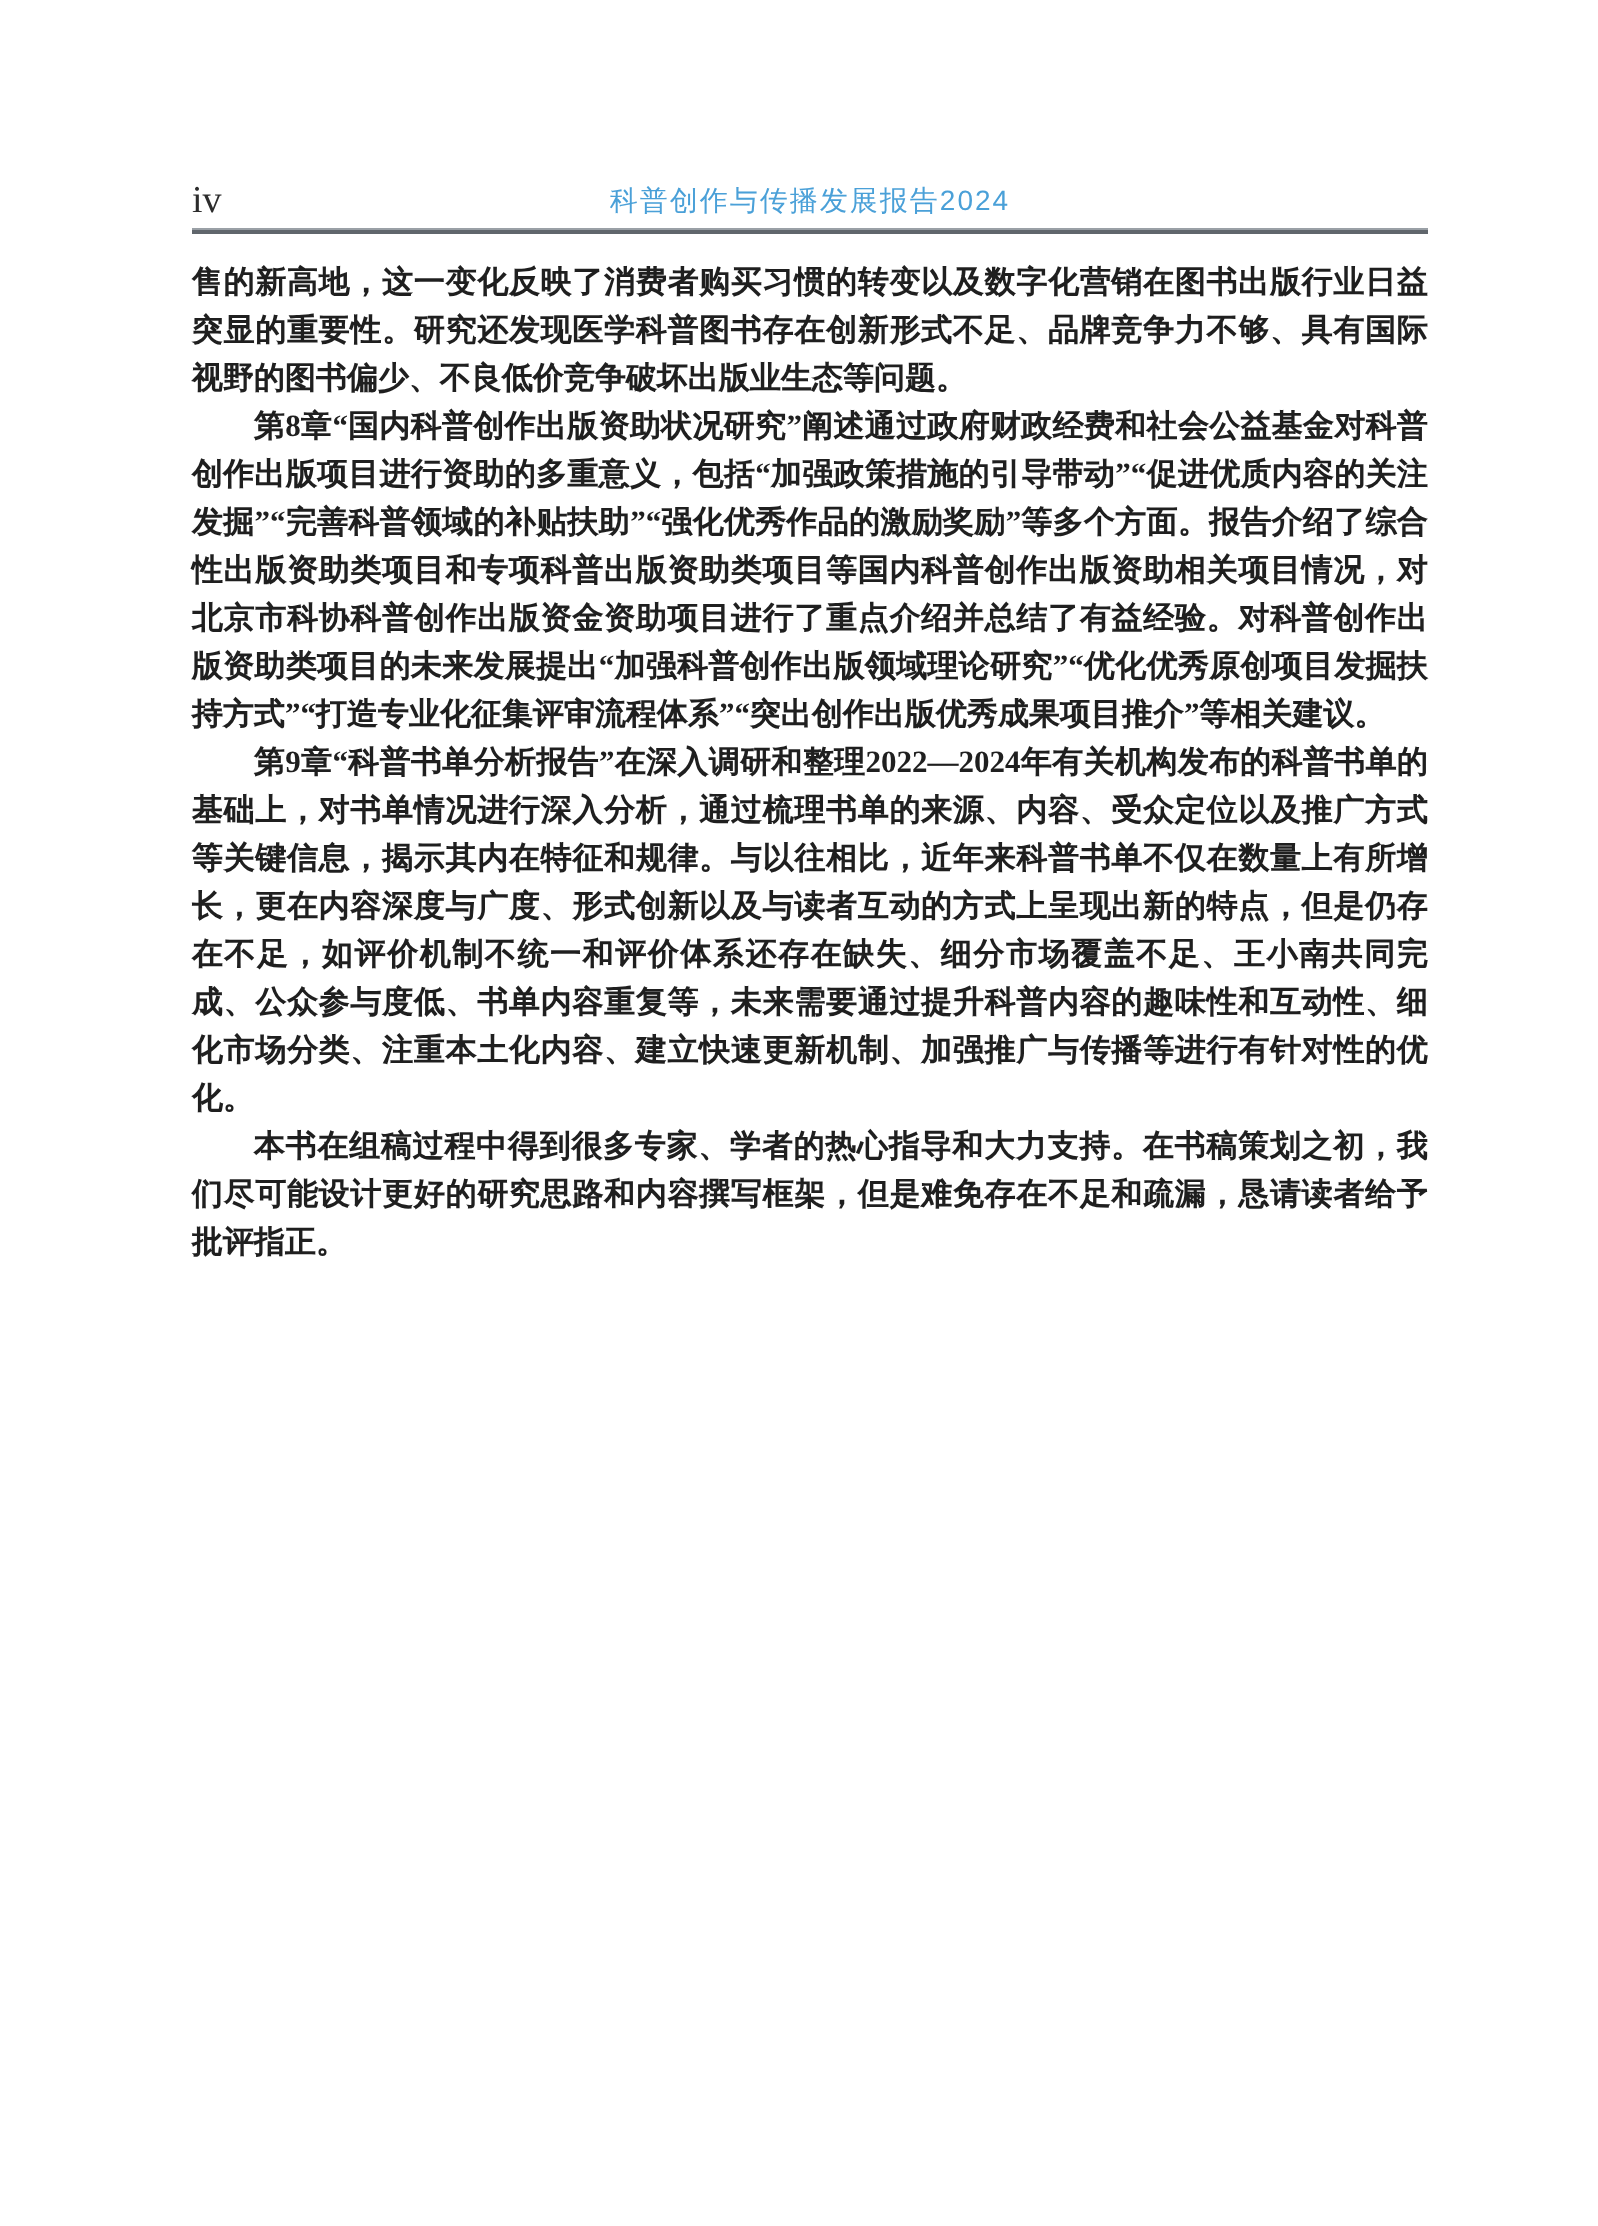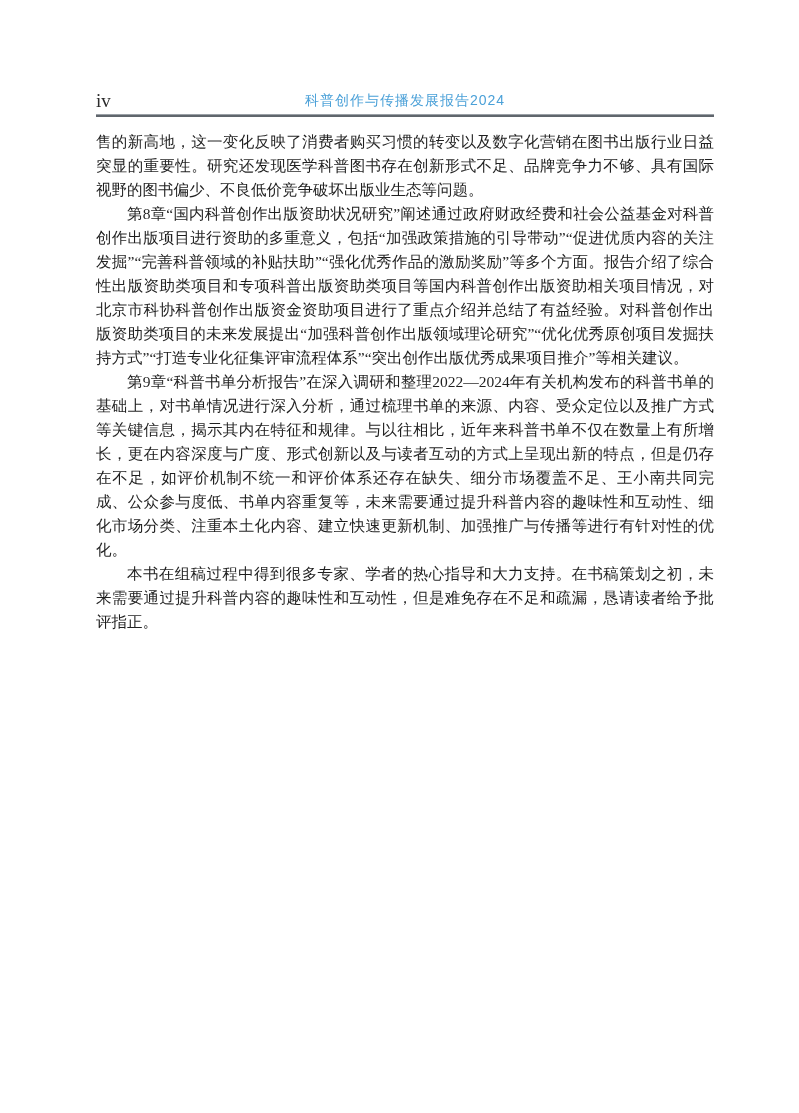--- a/index.html
+++ b/index.html
@@ -57,20 +57,21 @@
     left: 96px;
     width: 618px;
     color: #1f1f1f;
     font-size: 15.5px;
     line-height: 24px;
     text-align: justify;
   }
   .body-text p {
     margin: 0;
     padding: 0;
+    font-weight: bold;
   }
   .body-text p.indented {
     text-indent: 2em;
   }
 </style>
 </head>
 <body>
 
 <div class="page">
 
@@ -78,16 +79,16 @@
     <span class="page-number">iv</span>
     <span class="running-title">科普创作与传播发展报告2024</span>
   </div>
 
   <div class="header-rule"></div>
 
   <div class="body-text">
     <p class="para">售的新高地，这一变化反映了消费者购买习惯的转变以及数字化营销在图书出版行业日益突显的重要性。研究还发现医学科普图书存在创新形式不足、品牌竞争力不够、具有国际视野的图书偏少、不良低价竞争破坏出版业生态等问题。</p>
     <p class="para indented">第8章“国内科普创作出版资助状况研究”阐述通过政府财政经费和社会公益基金对科普创作出版项目进行资助的多重意义，包括“加强政策措施的引导带动”“促进优质内容的关注发掘”“完善科普领域的补贴扶助”“强化优秀作品的激励奖励”等多个方面。报告介绍了综合性出版资助类项目和专项科普出版资助类项目等国内科普创作出版资助相关项目情况，对北京市科协科普创作出版资金资助项目进行了重点介绍并总结了有益经验。对科普创作出版资助类项目的未来发展提出“加强科普创作出版领域理论研究”“优化优秀原创项目发掘扶持方式”“打造专业化征集评审流程体系”“突出创作出版优秀成果项目推介”等相关建议。</p>
     <p class="para indented">第9章“科普书单分析报告”在深入调研和整理2022—2024年有关机构发布的科普书单的基础上，对书单情况进行深入分析，通过梳理书单的来源、内容、受众定位以及推广方式等关键信息，揭示其内在特征和规律。与以往相比，近年来科普书单不仅在数量上有所增长，更在内容深度与广度、形式创新以及与读者互动的方式上呈现出新的特点，但是仍存在不足，如评价机制不统一和评价体系还存在缺失、细分市场覆盖不足、王小南共同完成、公众参与度低、书单内容重复等，未来需要通过提升科普内容的趣味性和互动性、细化市场分类、注重本土化内容、建立快速更新机制、加强推广与传播等进行有针对性的优化。</p>
-    <p class="para indented">本书在组稿过程中得到很多专家、学者的热心指导和大力支持。在书稿策划之初，未来需要通过提升科普内容的趣味性和互动性，但是难免存在不足和疏漏，恳请读者给予批评指正。</p>
+    <p class="para indented">本书在组稿过程中得到很多专家、学者的热心指导和大力支持。在书稿策划之初，我们尽可能设计更好的研究思路和内容撰写框架，但是难免存在不足和疏漏，恳请读者给予批评指正。</p>
   </div>
 
 </div>
 
 </body></html>

